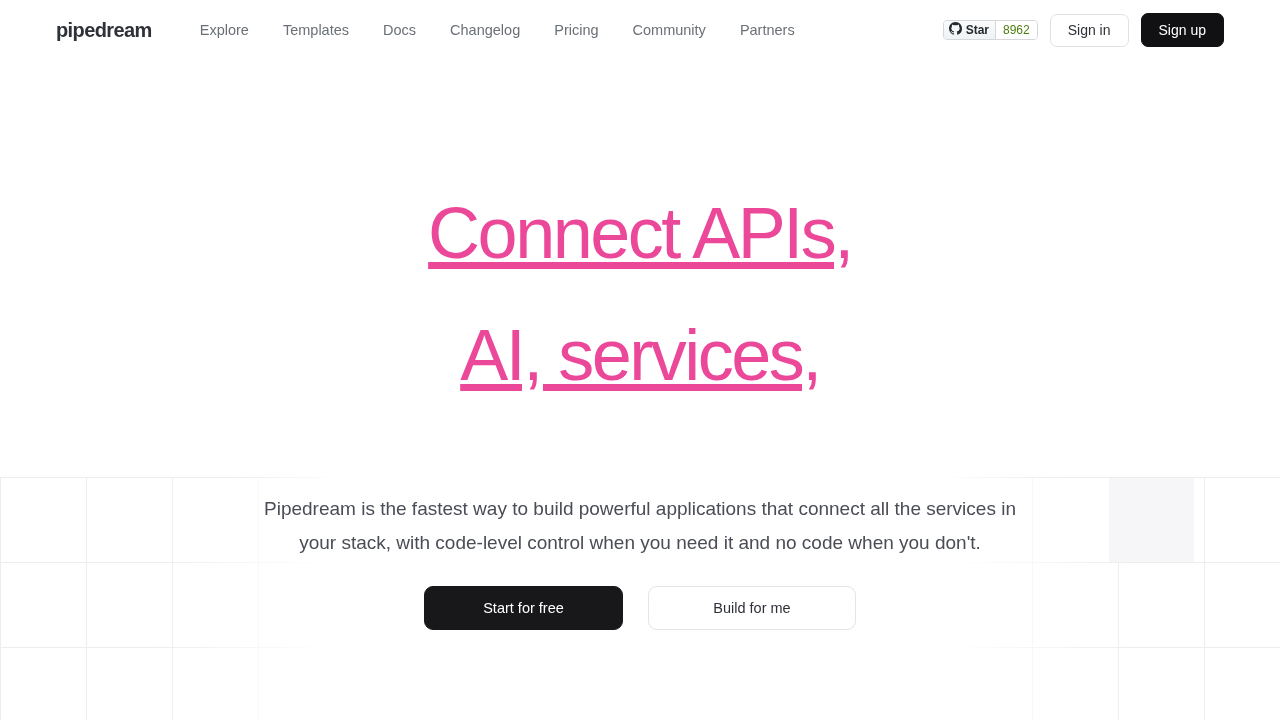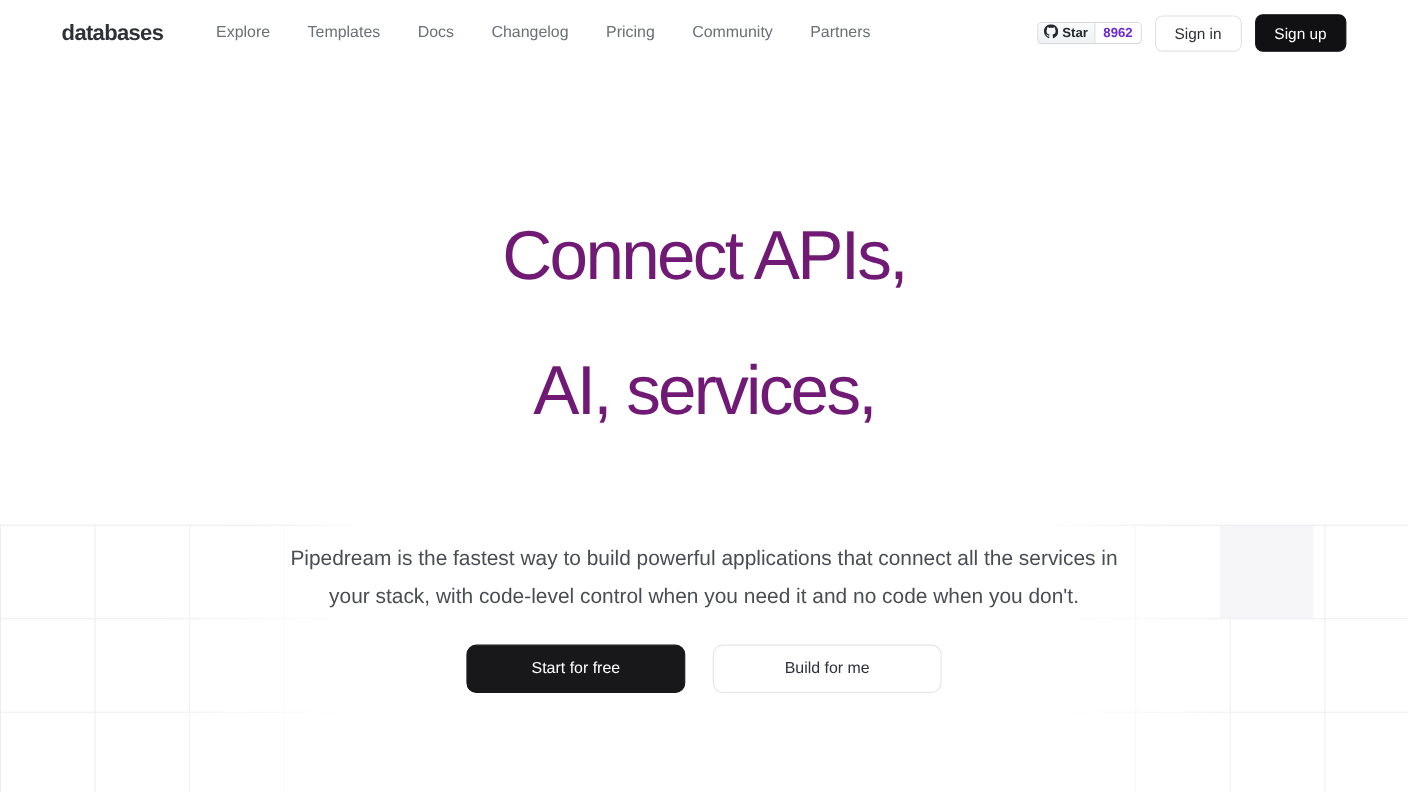--- a/index.html
+++ b/index.html
@@ -125,22 +125,22 @@
     background: linear-gradient(180deg, #fafbfc 0%, #eff3f6 90%);
     color: #24292e;
     font-weight: 600;
     border-right: 1px solid #d5d7da;
   }
   .gh-star-count {
     display: flex;
     align-items: center;
     padding: 0 7px;
     background: #ffffff;
-    color: #6d28d9;
-    font-weight: 700;
+    color: #4d7c0f;
+    font-weight: 400;
   }
   .gh-icon { display: block; }
 
   .btn {
     display: inline-flex;
     align-items: center;
     justify-content: center;
     font-size: 14px;
     border-radius: 7px;
     cursor: pointer;
@@ -164,27 +164,28 @@
 
   
   .hero {
     position: relative;
     z-index: 2;
     text-align: center;
     padding-top: 112px;
   }
 
   .hero-title {
-    font-size: 63px;
+    font-size: 72px;
     line-height: 122px;
     font-weight: 400;
     letter-spacing: -2.5px;
-    color: #701a75;
+    color: #ec4899;
     max-width: 720px;
     margin: 0 auto;
+    text-decoration: underline;
   }
 
   .hero-sub {
     margin: 76px auto 0;
     max-width: 756px;
     font-size: 19px;
     line-height: 34px;
     color: #4a4d55;
     font-weight: 400;
   }
@@ -218,21 +219,21 @@
 <body>
 
 <div class="grid-top-rule"></div>
 <div class="bg-grid-wrap">
   <div class="bg-grid"></div>
   <div class="grid-cell-fill"></div>
 </div>
 
 <header class="header">
 
-  <div class="logo">databases</div>
+  <div class="logo">pipedream</div>
 
   <nav class="nav">
     <a class="nav-item">Explore</a>
     <a class="nav-item">Templates</a>
     <a class="nav-item">Docs</a>
     <a class="nav-item">Changelog</a>
     <a class="nav-item">Pricing</a>
     <a class="nav-item">Community</a>
     <a class="nav-item">Partners</a>
   </nav>

